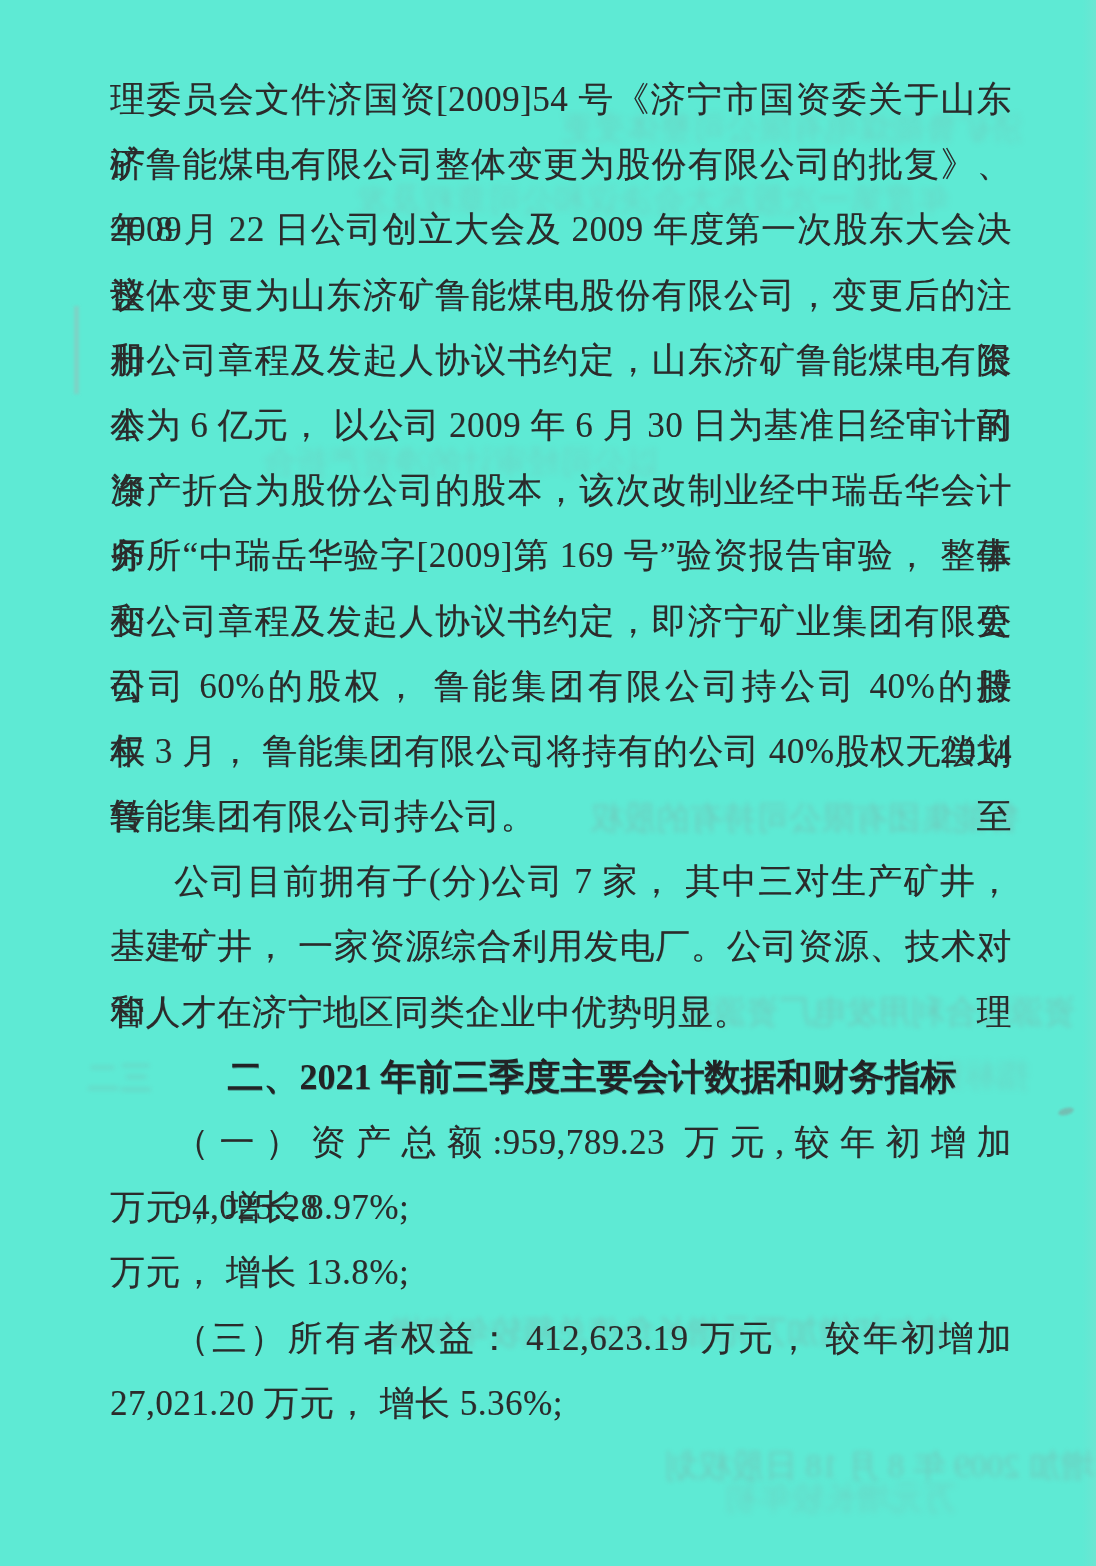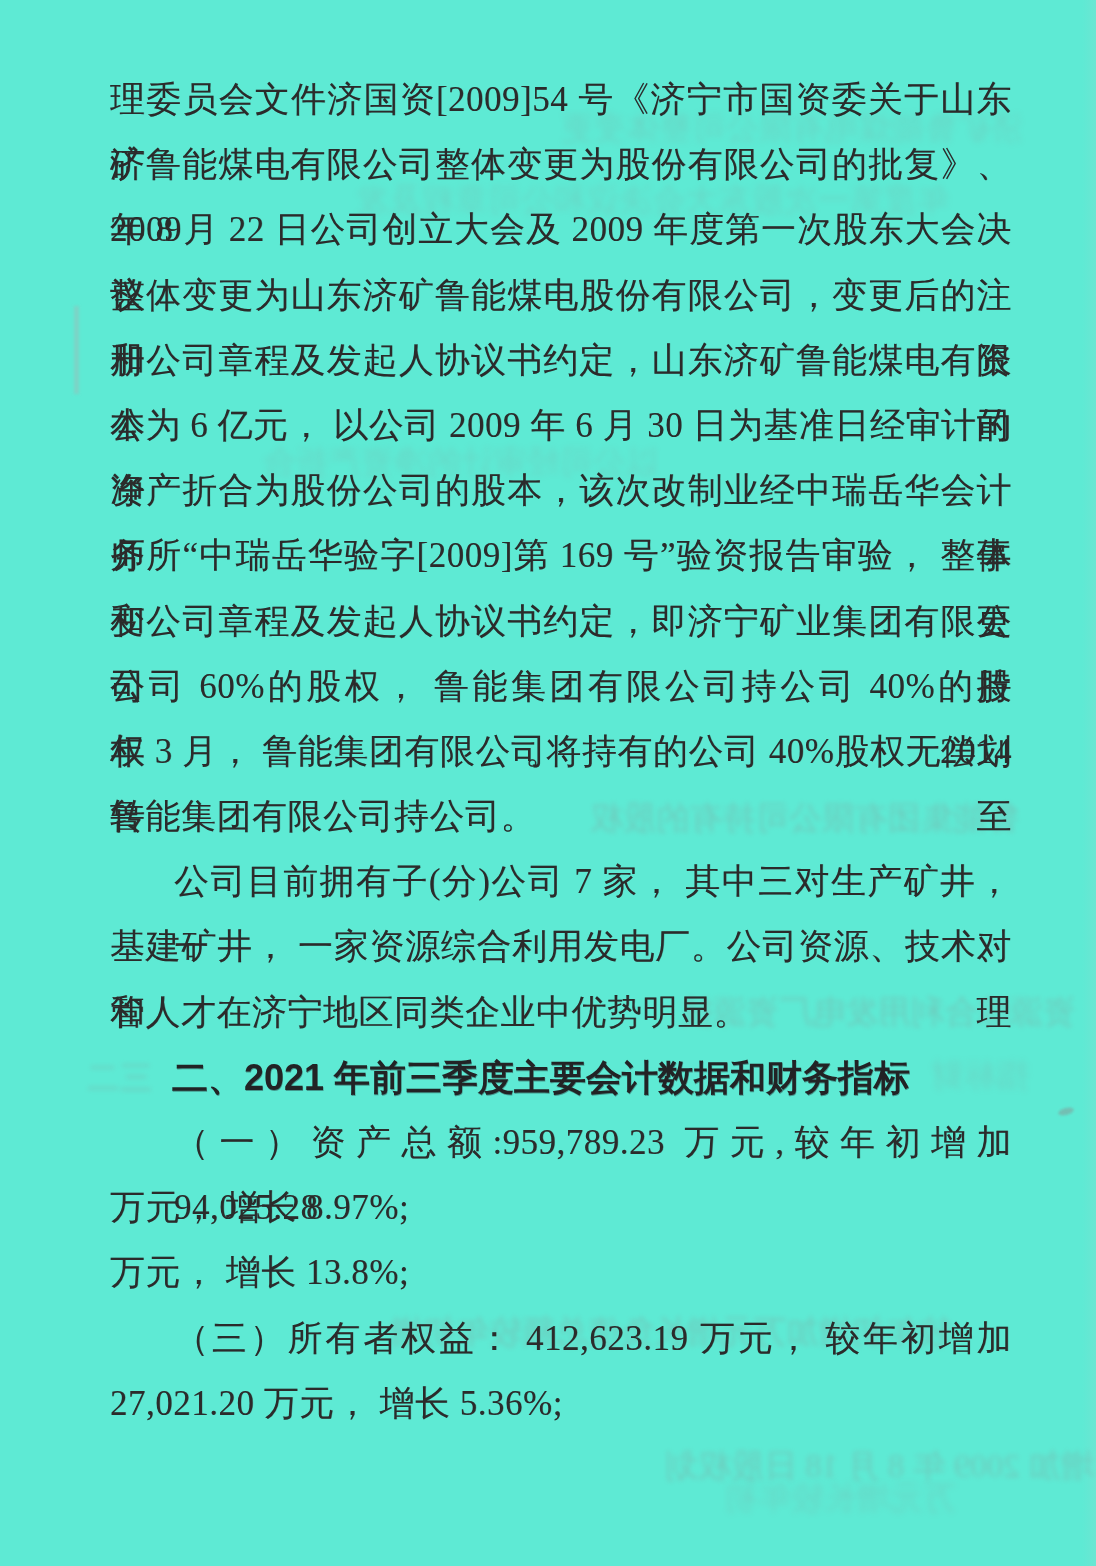--- a/index.html
+++ b/index.html
@@ -34,29 +34,29 @@
     text-align: justify;
     text-align-last: justify;
     text-justify: inter-character;
   }
   .plain {
     text-align: left;
     white-space: nowrap;
   }
   .indent { padding-left: 64px; }
   .heading {
-    font-family: Liberation Sans, sans-serif;
+    font-family: Liberation Serif, serif;
     font-weight: 700;
     font-size: 36px;
     letter-spacing: 0px;
     padding-left: 62px;
     color: #222325;
     text-shadow: 0.5px 0.5px 0.6px rgba(30,30,35,0.4);
     white-space: nowrap;
-    text-align: left;
+    text-align: center;
   }
   
   .ghost {
     position: absolute;
     font-size: 33px;
     line-height: 40px;
     color: #8c8c8c;
     opacity: 0.30;
     filter: blur(2.6px);
     transform: scaleX(-1);

